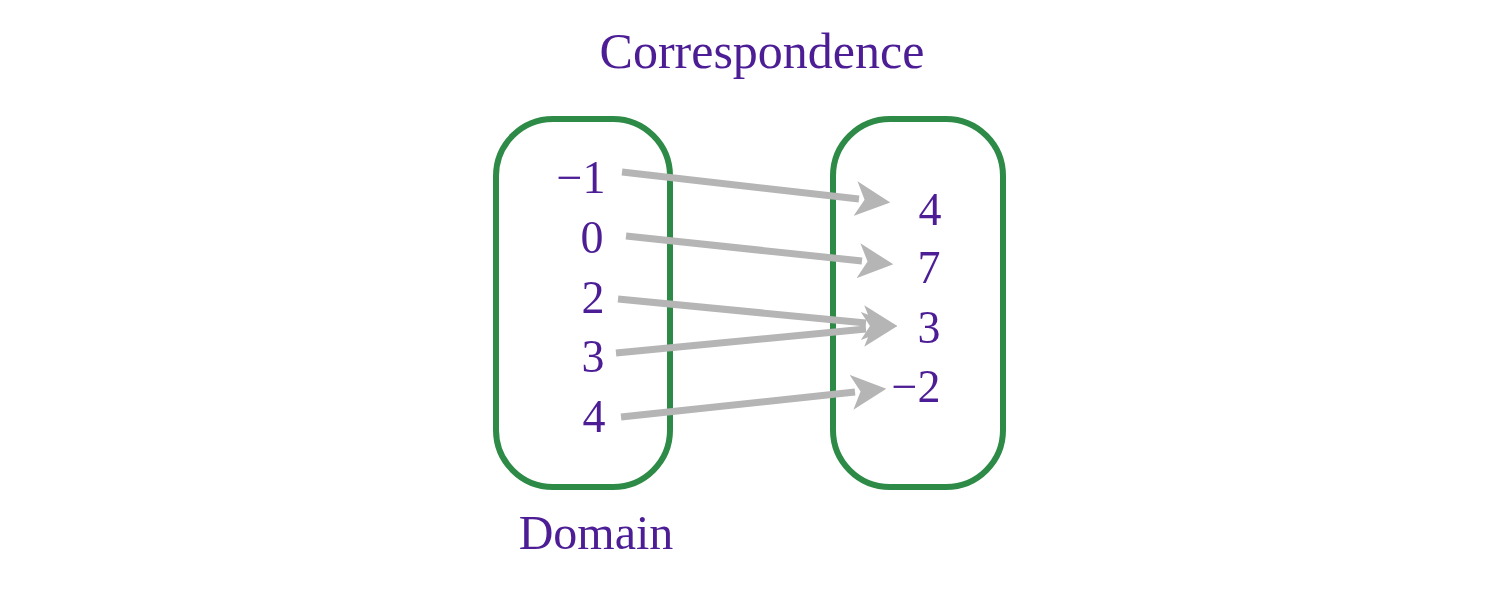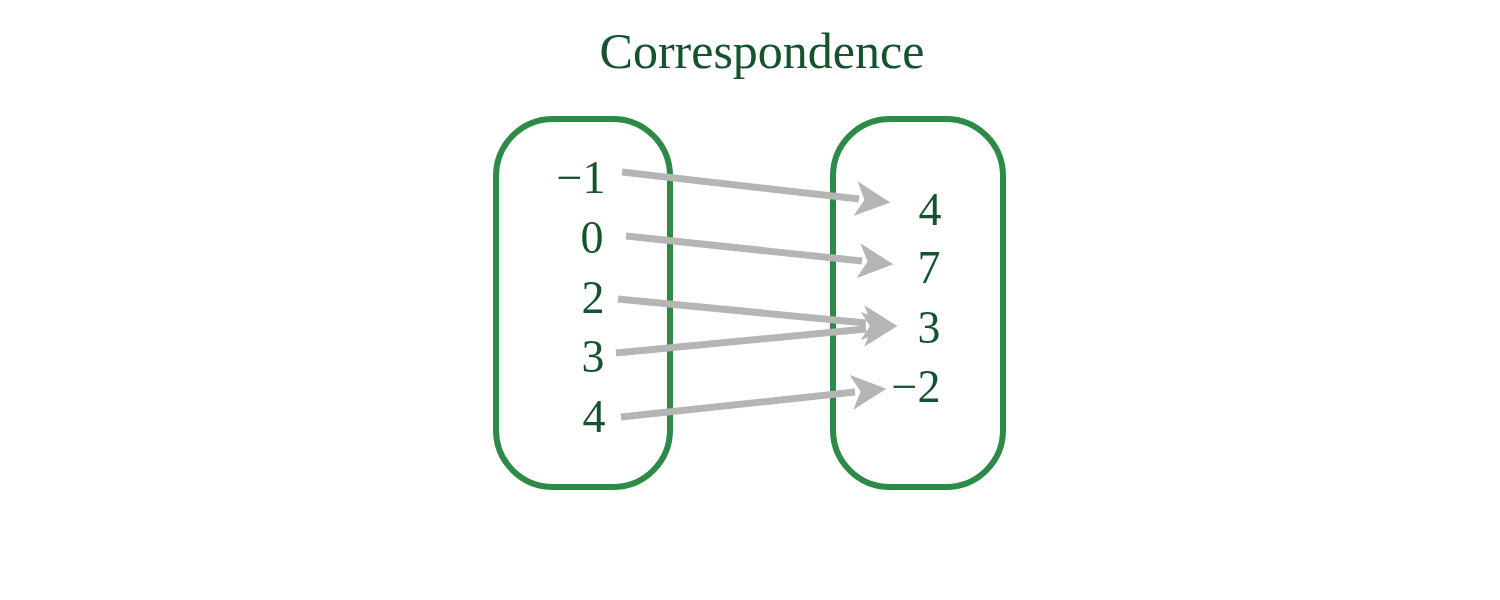--- a/index.html
+++ b/index.html
@@ -7,21 +7,21 @@
     padding: 0;
     background: #ffffff;
   }
   .canvas {
     position: relative;
     width: 1500px;
     height: 600px;
     background: #ffffff;
     overflow: hidden;
     font-family: "Liberation Serif", "DejaVu Serif", serif;
-    color: #14532d;
+    color: #4c1d95;
   }
   .title {
     position: absolute;
     left: 762px;
     top: 26px;
     transform: translateX(-50%);
     font-size: 50px;
     line-height: 1;
     white-space: nowrap;
   }
@@ -75,14 +75,15 @@
   <div class="num" style="left:592px; top:238px;">0</div>
   <div class="num" style="left:593px; top:298px;">2</div>
   <div class="num" style="left:593px; top:357px;">3</div>
   <div class="num" style="left:594px; top:417px;">4</div>
 
   <div class="num" style="left:930px; top:210px;">4</div>
   <div class="num" style="left:929px; top:268px;">7</div>
   <div class="num" style="left:929px; top:328px;">3</div>
   <div class="num" style="left:916px; top:387px;">−2</div>
 
+  <div class="set-label" style="left:596px; top:533px;">Domain</div>
 
 </div>
 
 </body></html>

